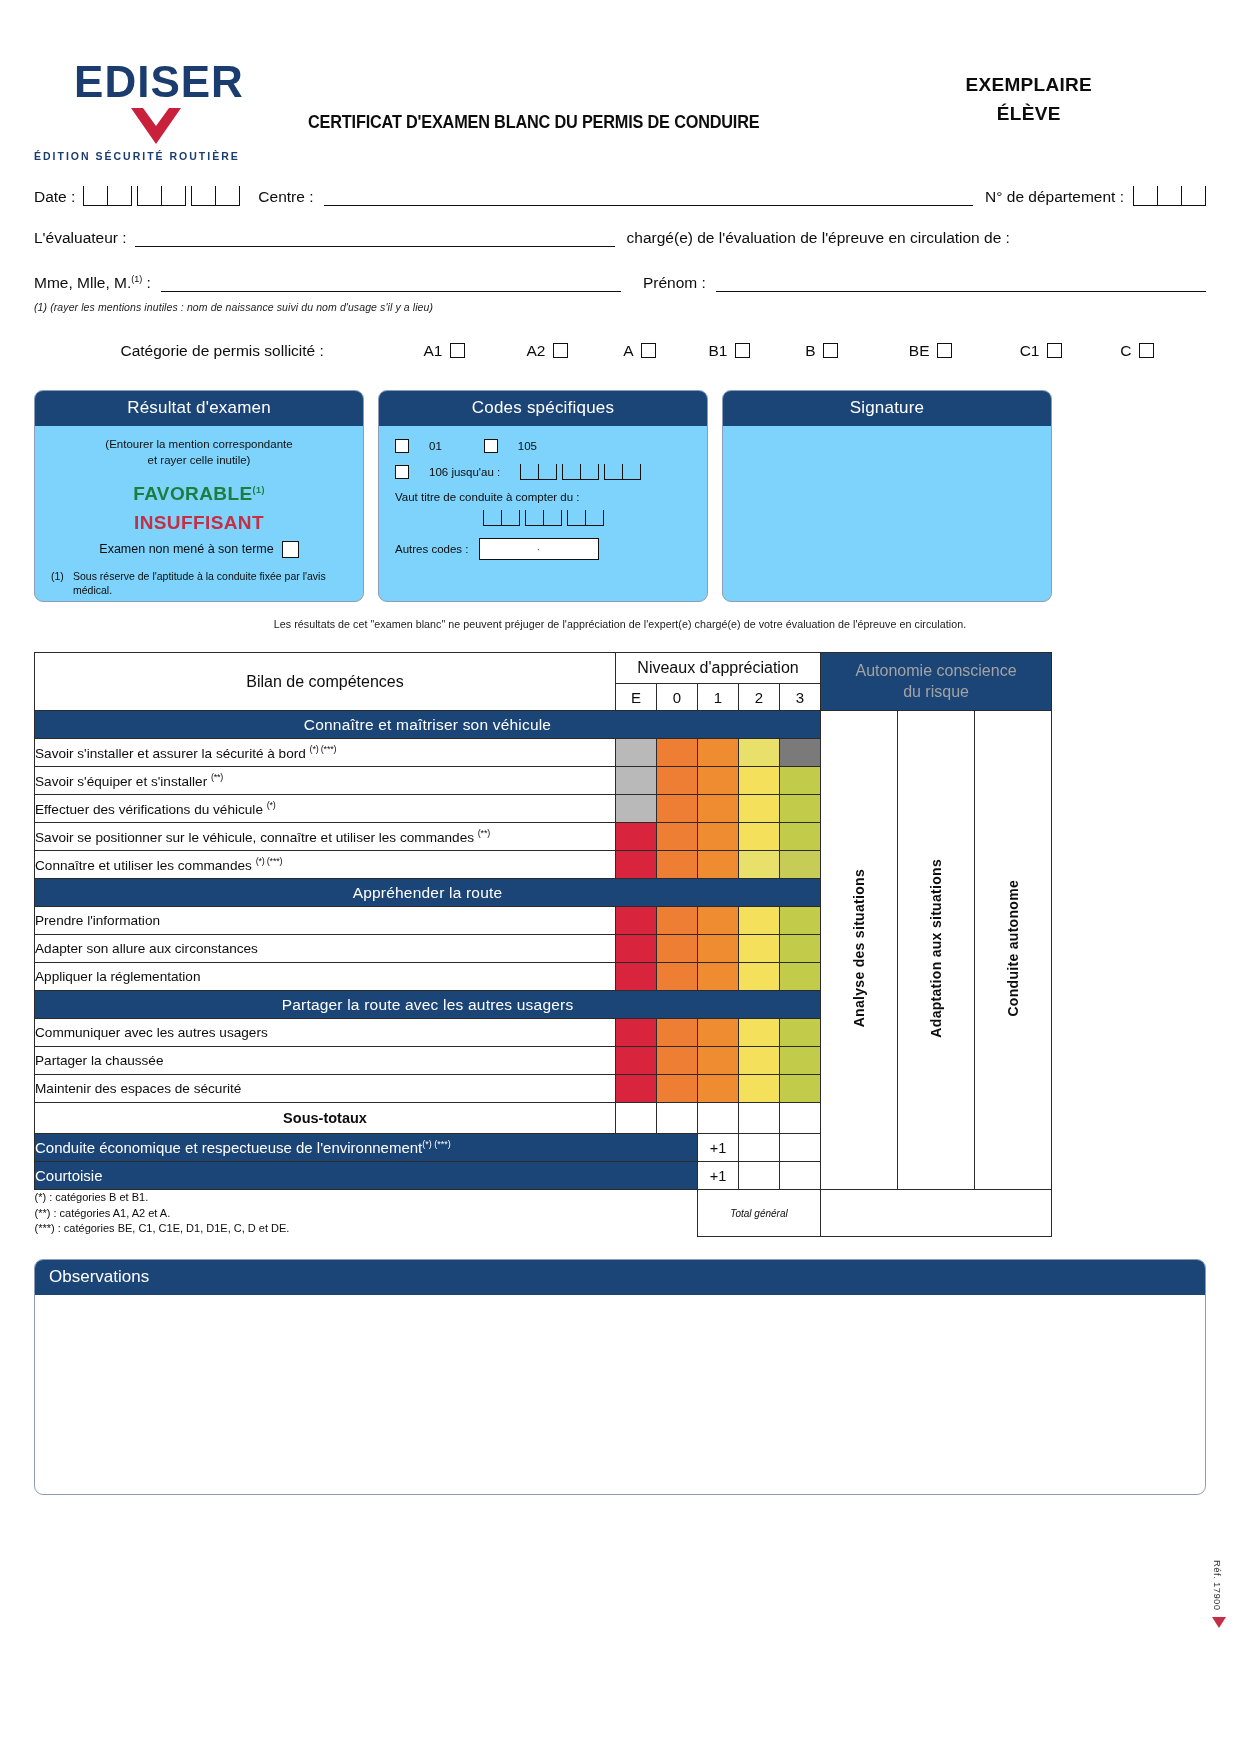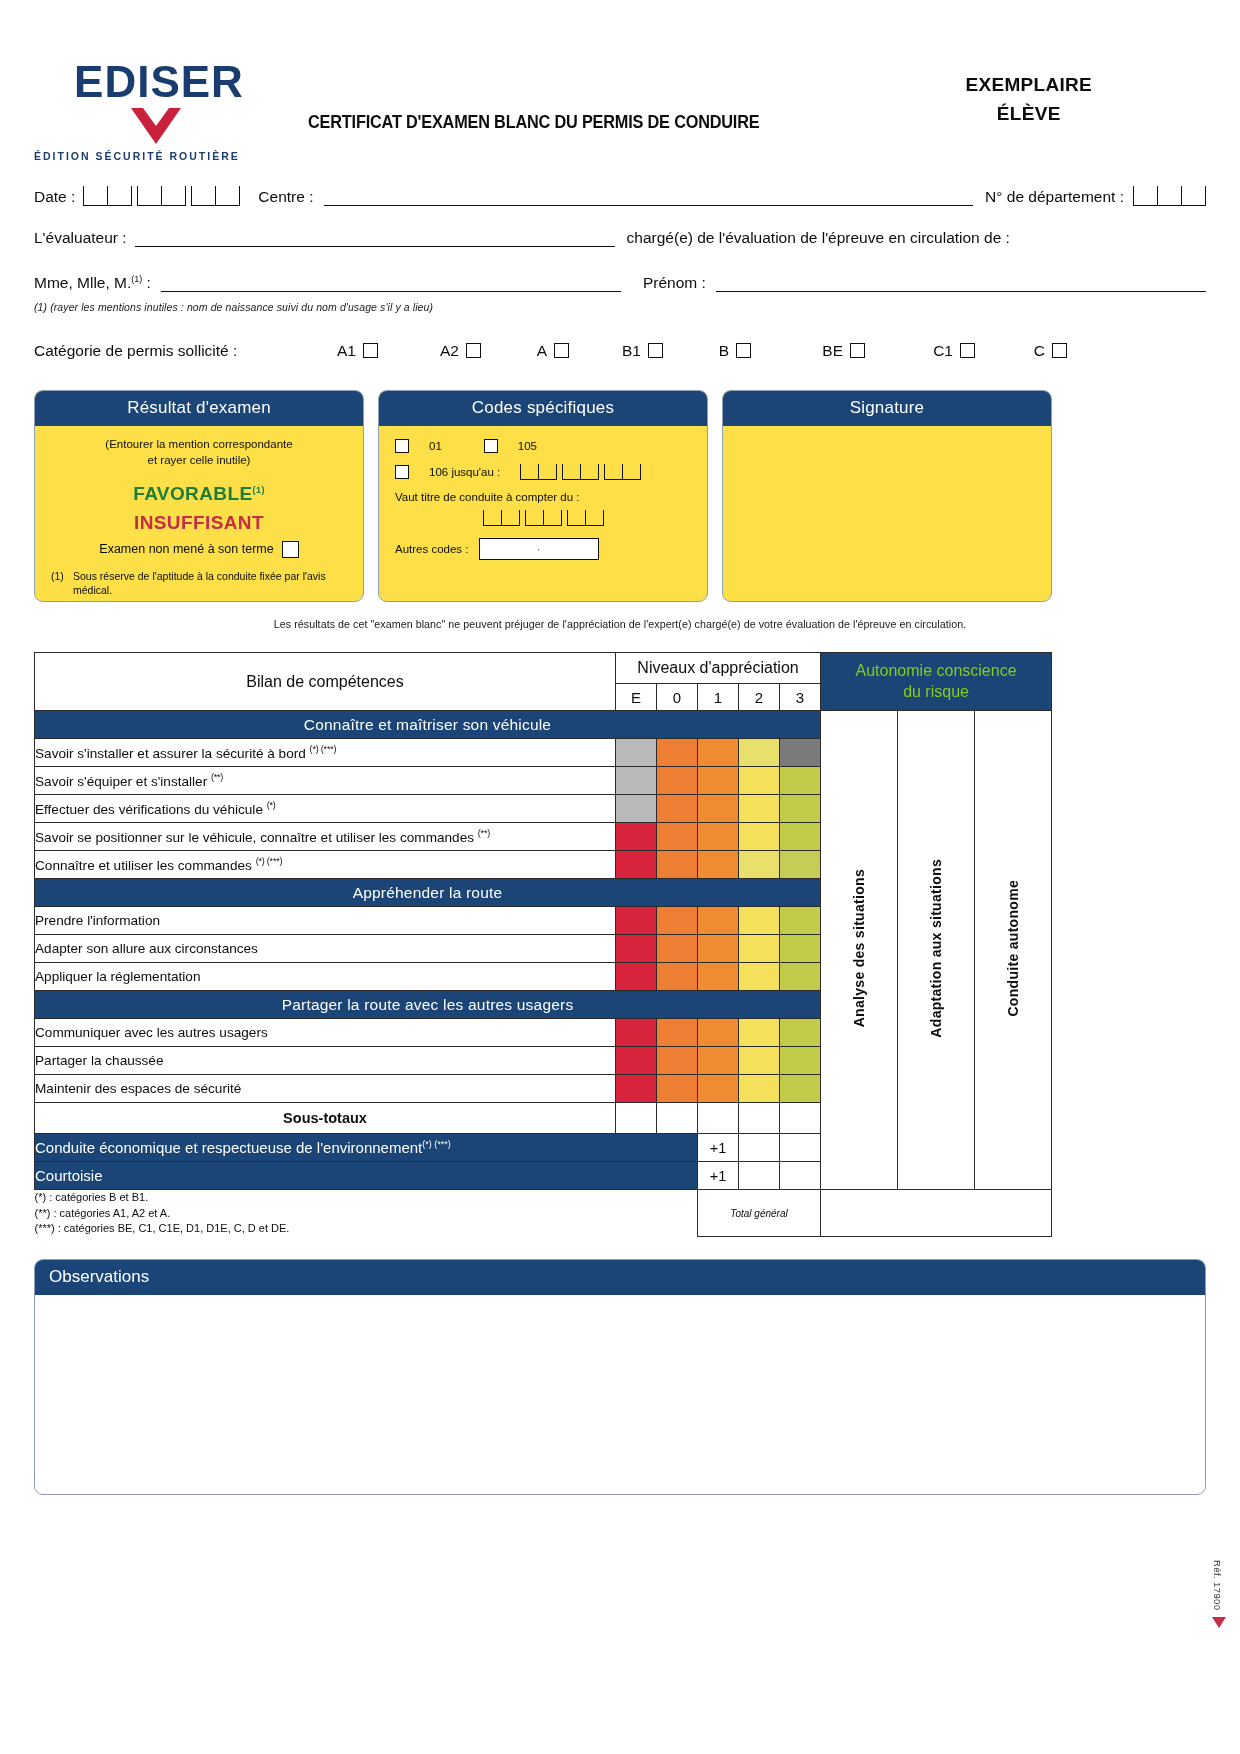--- a/index.html
+++ b/index.html
@@ -59,34 +59,34 @@
   }
   .cell:last-child{border-right:1.5px solid #111;}
 
   .note-it{
     font-size:10.5px;font-style:italic;color:#222;
     margin:-14px 0 0 34px;letter-spacing:0.1px;
   }
 
   
   .cats{margin:24px 0 0 34px;font-size:15.5px;}
-  .catline{display:flex;align-items:center;height:27px;}
+  .catline{display:flex;align-items:center;height:27px;justify-content:center;}
   .cat-lead{width:242px;}
   .catitem{display:flex;align-items:center;justify-content:flex-end;}
   .catitem .cname{margin-right:7px;}
   .box{
     display:inline-block;width:13px;height:13px;
     border:1.4px solid #111;background:#fff;
   }
 
   
   .panels{display:flex;gap:14px;margin:26px 34px 0 34px;align-items:flex-start;}
   .panel{
     border:1.2px solid #8d9db5;border-radius:9px;
-    background:#fde047;overflow:hidden;
+    background:#7dd3fc;overflow:hidden;
     box-sizing:border-box;
   }
   .panel-h{
     background:#1b4577;color:#fff;
     text-align:center;font-size:17px;
     padding:7px 0 8px 0;letter-spacing:0.2px;
   }
   .p1{width:330px;height:212px;}
   .p2{width:330px;height:212px;}
   .p3{width:330px;height:212px;}
@@ -138,21 +138,21 @@
   .c-lv{width:41px;}
   .c-au{width:77px;}
   .th-bilan{
     height:56px;text-align:center;font-size:16px;font-weight:normal;
     border-bottom:none !important;
   }
   .th-niv{
     text-align:center;font-size:16px;font-weight:normal;height:30px;
   }
   .th-auto{
-    background:#1b4577;color:#84cc16;text-align:center;
+    background:#1b4577;color:#a3a3a3;text-align:center;
     font-size:16px;font-weight:normal;line-height:1.28;
   }
   .th-lv{
     text-align:center;font-size:15px;font-weight:normal;height:26px;
   }
   .sec{
     background:#1b4577;color:#fff;text-align:center;
     font-size:15.5px;height:27px;letter-spacing:0.2px;
   }
   .skill{

